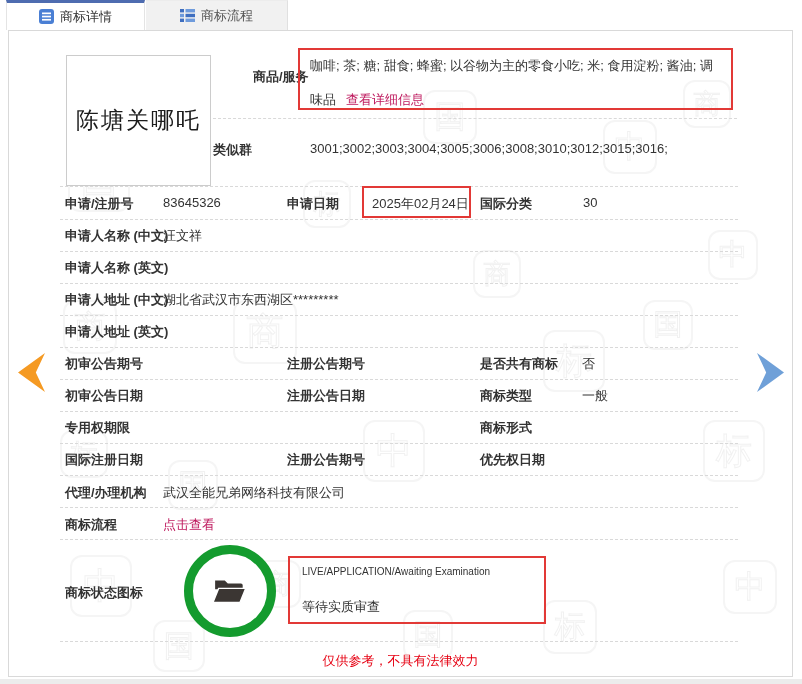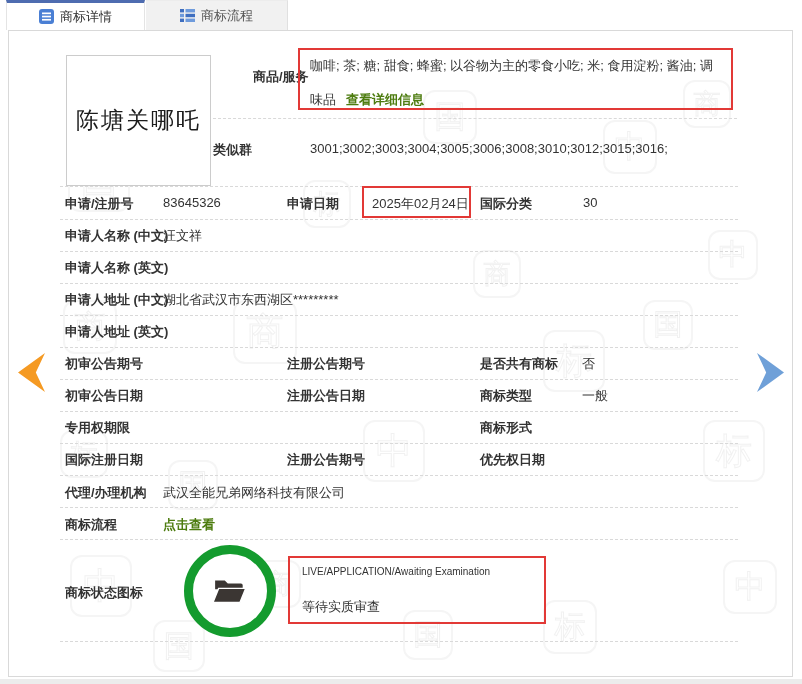--- a/index.html
+++ b/index.html
@@ -19,21 +19,21 @@
          border:1px solid #d9d9d9;box-sizing:border-box;}
   
   .wm-layer{position:absolute;left:8px;top:30px;width:785px;height:647px;overflow:hidden;z-index:1;}
   .wm-tile{position:absolute;display:flex;align-items:center;justify-content:center;
            border:2px solid rgba(120,120,120,0.07);border-radius:12px;color:transparent;
            -webkit-text-stroke:1px rgba(120,120,120,0.10);font-family:"Liberation Sans",sans-serif;}
   .content{position:absolute;left:0;top:0;width:802px;height:684px;z-index:2;}
   
   .lbl{position:absolute;font-size:13px;font-weight:bold;color:#333;white-space:nowrap;}
   .val{position:absolute;font-size:13px;color:#333;white-space:nowrap;}
-  .link{color:#4d7c0f;cursor:pointer;font-weight:bold;}
+  .link{color:#be185d;cursor:pointer;}
   .sep{position:absolute;border-top:1px dashed #d9d9d9;height:0;}
   .redbox{position:absolute;border:2px solid #e23936;box-sizing:border-box;background:transparent;}
   
   .tm-img{position:absolute;left:66px;top:55px;width:145px;height:131px;border:1px solid #ccc;
           background:#fff;display:flex;align-items:center;justify-content:center;box-sizing:border-box;}
   .tm-text{font-family:"DejaVu Serif",serif;font-size:23px;color:#1c1c1c;letter-spacing:2px;}
   
   .goods-p{position:absolute;left:310px;top:49px;width:412px;font-size:13px;line-height:34px;color:#333;}
   
   .ring{position:absolute;left:184px;top:545px;width:74px;height:74px;border:9px solid #149b2e;
@@ -178,19 +178,20 @@
     <div class="ring">
       <svg width="42" height="42" viewBox="0 0 48 48">
         <path d="M7 12 h11 l3.5 3.5 h15 a2 2 0 0 1 2 2 V22 H7 z" fill="#3b3633"></path>
         <path d="M11 21 h31 l-6.5 16 H4.5 z" fill="#3b3633" stroke="#ffffff" stroke-width="1.6"></path>
       </svg>
     </div>
     <div class="redbox" style="left:288px;top:556px;width:258px;height:68px;"></div>
     <span class="status-l1">LIVE/APPLICATION/Awaiting Examination</span>
     <span class="status-l2">等待实质审查</span>
 
+    <div class="footer">仅供参考，不具有法律效力</div>
 
     <div class="arrow arrow-left"></div>
     <div class="arrow arrow-right"></div>
   </div>
 
   <div class="bottom-strip"></div>
 </div>
 
 </body></html>

